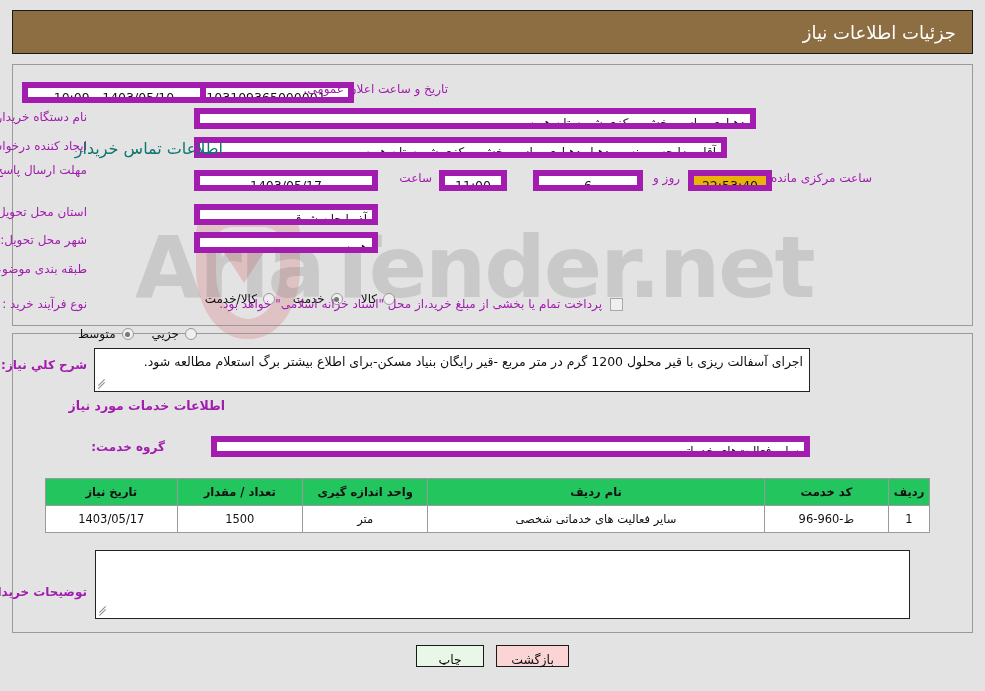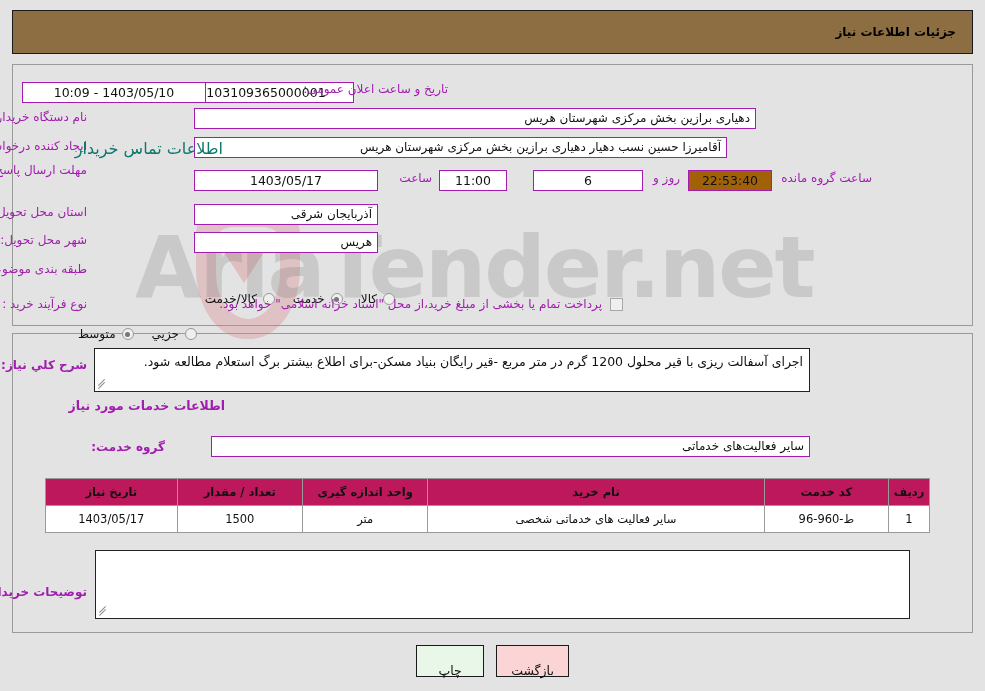--- a/index.html
+++ b/index.html
@@ -69,23 +69,22 @@
     background: #8c6e42;
     border: 1px solid #1a1a1a;
     box-sizing: border-box;
     display: flex;
     align-items: center;
     justify-content: flex-start;
     padding-right: 16px;
     z-index: 2;
   }
   .header-bar .title {
-    color: #000000;
-    font-size: 12px;
-    font-weight: bold;
+    color: #ffffff;
+    font-size: 18px;
   }
 
   
   .panel {
     position: absolute;
     border: 1px solid #9a9a9a;
     box-sizing: border-box;
     background: transparent;
     z-index: 10;
   }
@@ -101,34 +100,34 @@
     z-index: 12;
   }
   .lbl {
     font-size: 12px;
     color: #a21caf;
     white-space: nowrap;
   }
   .lbl-bold { font-weight: bold; }
   .fld {
     background: #ffffff;
-    border: 1px solid #a21caf;
+    border: 6px solid #a21caf;
     box-sizing: border-box;
     height: 21px;
     line-height: 19px;
     font-size: 12.5px;
     padding: 0 5px;
     text-align: center;
     color: #111;
     font-family: "DejaVu Sans", "Liberation Sans", sans-serif;
     overflow: hidden;
     white-space: nowrap;
   }
   .fld.rtl-text { text-align: right; font-size: 12px; }
-  .fld.yellow { background: #a16207; }
+  .fld.yellow { background: #eab308; }
   .link {
     color: #0f766e;
     font-size: 16px;
     cursor: pointer;
     white-space: nowrap;
   }
 
   
   .radio {
     width: 12px; height: 12px;
@@ -207,21 +206,21 @@
   }
   #svc-table th, #svc-table td {
     border: 1px solid #9a9a9a;
     font-size: 11.5px;
     text-align: center;
     height: 26px;
     padding: 0 4px;
     color: #111;
   }
   #svc-table th {
-    background: #be185d;
+    background: #22c55e;
     font-weight: bold;
   }
   #svc-table td { background: #ffffff; }
   .col-radif { width: 32px; }
   .col-code  { width: 118px; margin-left: 20px; }
   .col-name  { width: 340px; }
   .col-unit  { width: 120px; }
   .col-qty   { width: 120px; }
   .col-date  { width: 125px; }
 
@@ -235,21 +234,21 @@
     gap: 12px;
     z-index: 14;
   }
   .btn {
     border: 1px solid #1a1a1a;
     height: 22px;
     min-width: 68px;
     font-size: 12.5px;
     line-height: 20px;
     text-align: center;
-    padding: 15px 14px;
+    padding: 4px 14px;
     box-sizing: border-box;
     cursor: pointer;
     color: #111;
     font-family: "DejaVu Sans", "Liberation Sans", sans-serif;
   }
   .btn-print { background: #e8f7e8; }
   .btn-back  { background: #fbd5d5; }
 </style>
 </head>
 <body>
@@ -296,21 +295,21 @@
 <div class="row" style="right:553px; top:171px;">
   <span class="lbl">ساعت</span>
 </div>
 <div class="fld" style="position:absolute; right:478px; top:170px; width:68px; z-index:12;">11:00</div>
 <div class="fld" style="position:absolute; right:342px; top:170px; width:110px; z-index:12;">6</div>
 <div class="row" style="right:305px; top:171px;">
   <span class="lbl">روز و</span>
 </div>
 <div class="fld yellow" style="position:absolute; right:213px; top:170px; width:84px; z-index:12;">22:53:40</div>
 <div class="row" style="right:113px; top:171px;">
-  <span class="lbl">ساعت گروه مانده</span>
+  <span class="lbl">ساعت مرکزی مانده</span>
 </div>
 
 <div class="row" style="right:898px; top:205px;">
   <span class="lbl">استان محل تحویل:</span>
 </div>
 <div class="fld rtl-text" style="position:absolute; right:607px; top:204px; width:184px; z-index:12;">آذربایجان شرقی</div>
 
 <div class="row" style="right:898px; top:233px;text-align:center;">
   <span class="lbl">شهر محل تحویل:</span>
 </div>
@@ -372,21 +371,21 @@
 <div class="row" style="right:820px; top:440px;">
   <span class="lbl lbl-bold">گروه خدمت:</span>
 </div>
 <div class="fld rtl-text" style="position:absolute; right:175px; top:436px; width:599px; z-index:12;">سایر فعالیت‌های خدماتی</div>
 
 <table id="svc-table">
   <thead>
     <tr>
       <th class="col-radif">ردیف</th>
       <th class="col-code">کد خدمت</th>
-      <th class="col-name">نام خرید</th>
+      <th class="col-name">نام ردیف</th>
       <th class="col-unit">واحد اندازه گیری</th>
       <th class="col-qty">تعداد / مقدار</th>
       <th class="col-date">تاریخ نیاز</th>
     </tr>
   </thead>
   <tbody>
     <tr>
       <td>1</td>
       <td>ط-960-96</td>
       <td>سایر فعالیت های خدماتی شخصی</td>

